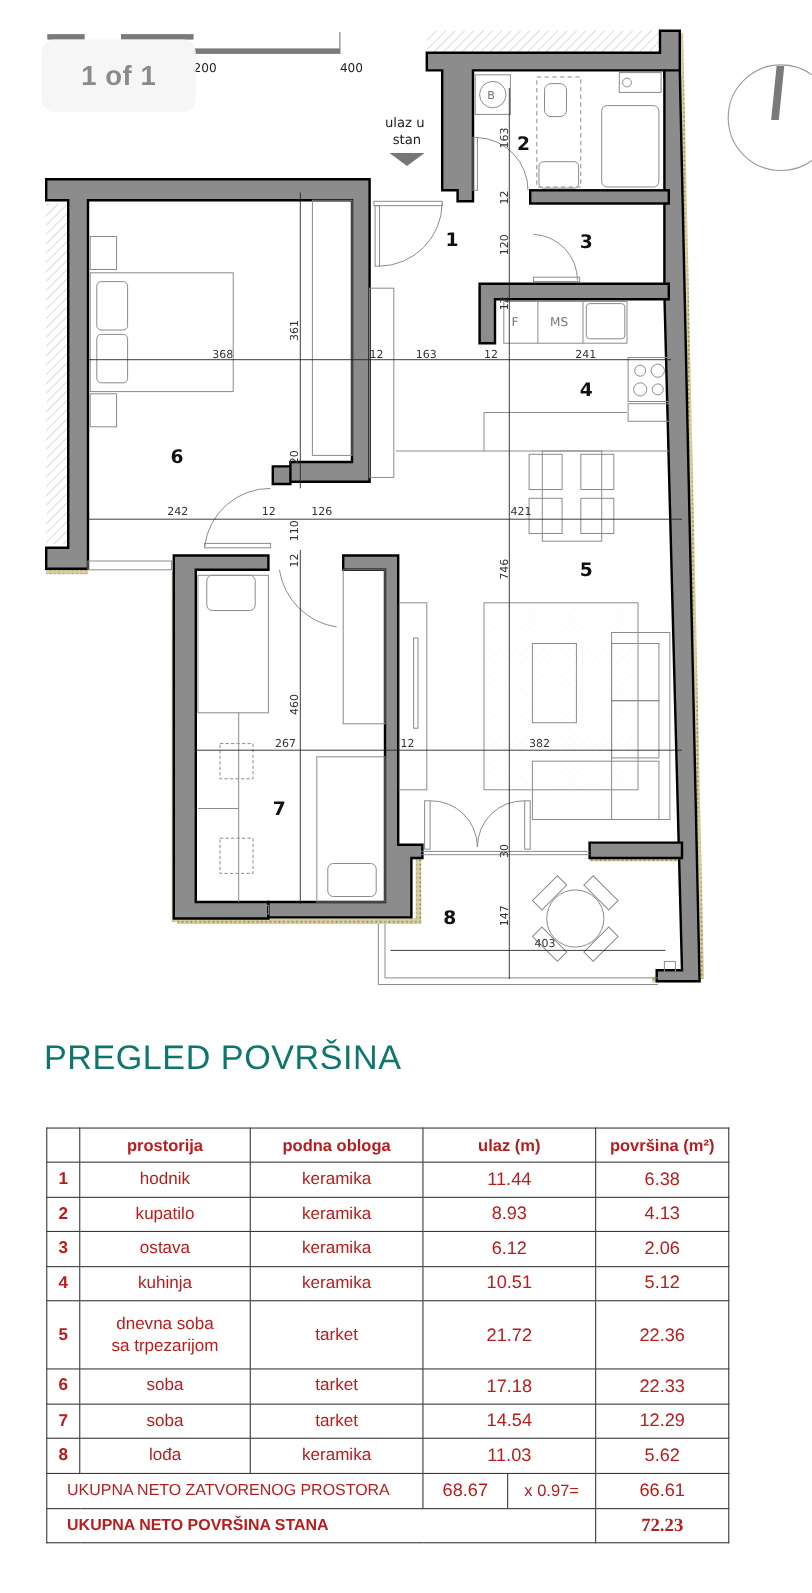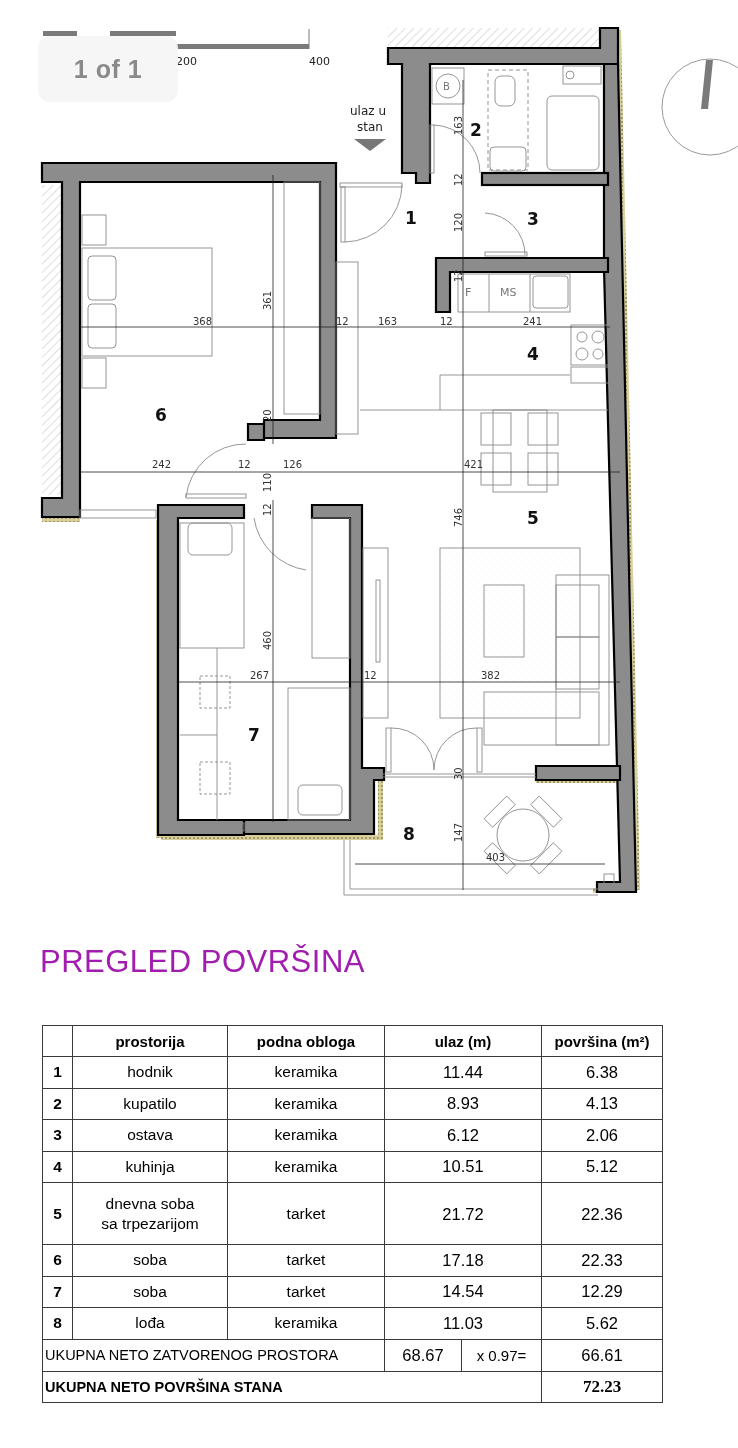--- a/index.html
+++ b/index.html
@@ -16,38 +16,38 @@
     position: absolute; left: 38px; top: 36px; width: 140px; height: 66px;
     background: rgba(245,245,245,0.92); border-radius: 12px;
     display: flex; align-items: center; justify-content: center;
     font-size: 25px; font-weight: bold; color: #8a8a8a; letter-spacing: 0.5px;
     font-family: "Liberation Sans", sans-serif;
   }
 
   .section-title {
     position: absolute; left: 40px; top: 944px;
     font-family: "Liberation Sans", sans-serif; font-size: 31px;
-    font-weight: normal; color: #a21caf; letter-spacing: 0.5px;
+    font-weight: normal; color: #0f766e; letter-spacing: 0.5px;
   }
 
   table.areas {
     position: absolute; left: 42px; top: 1025px; width: 620px;
     border-collapse: collapse; font-family: "Liberation Sans", sans-serif;
     table-layout: fixed;
   }
   table.areas td, table.areas th {
     border: 1px solid #3a3a3a; text-align: center; vertical-align: middle;
-    font-size: 15.5px; color: #000000; padding: 0 4px;
+    font-size: 15.5px; color: #b91c1c; padding: 0 4px;
   }
   table.areas th { font-weight: bold; height: 31px; font-size: 15px; }
   table.areas td { height: 31.5px; }
   table.areas td.idx { font-weight: bold; }
   table.areas tr.tall td { height: 62px; line-height: 20px; }
   table.areas td.num { font-size: 16.5px; }
-  table.areas td.label-left { text-align: left; font-size: 14.5px; padding-left: 2px; }
+  table.areas td.label-left { text-align: left; font-size: 14.5px; padding-left: 18px; }
   table.areas tr.grand td { font-weight: bold; }
   table.areas tr.grand td.num { font-size: 17px; font-family: Liberation Serif, serif; }
 </style>
 </head>
 <body>
 
 <svg id="plan" viewBox="0 0 738 910" xmlns="http://www.w3.org/2000/svg">
   <defs>
     <pattern id="hatch" width="6" height="6" patternUnits="userSpaceOnUse" patternTransform="rotate(45)">
       <line x1="0" y1="0" x2="0" y2="6" stroke="#bdbdbd" stroke-width="1"></line>

